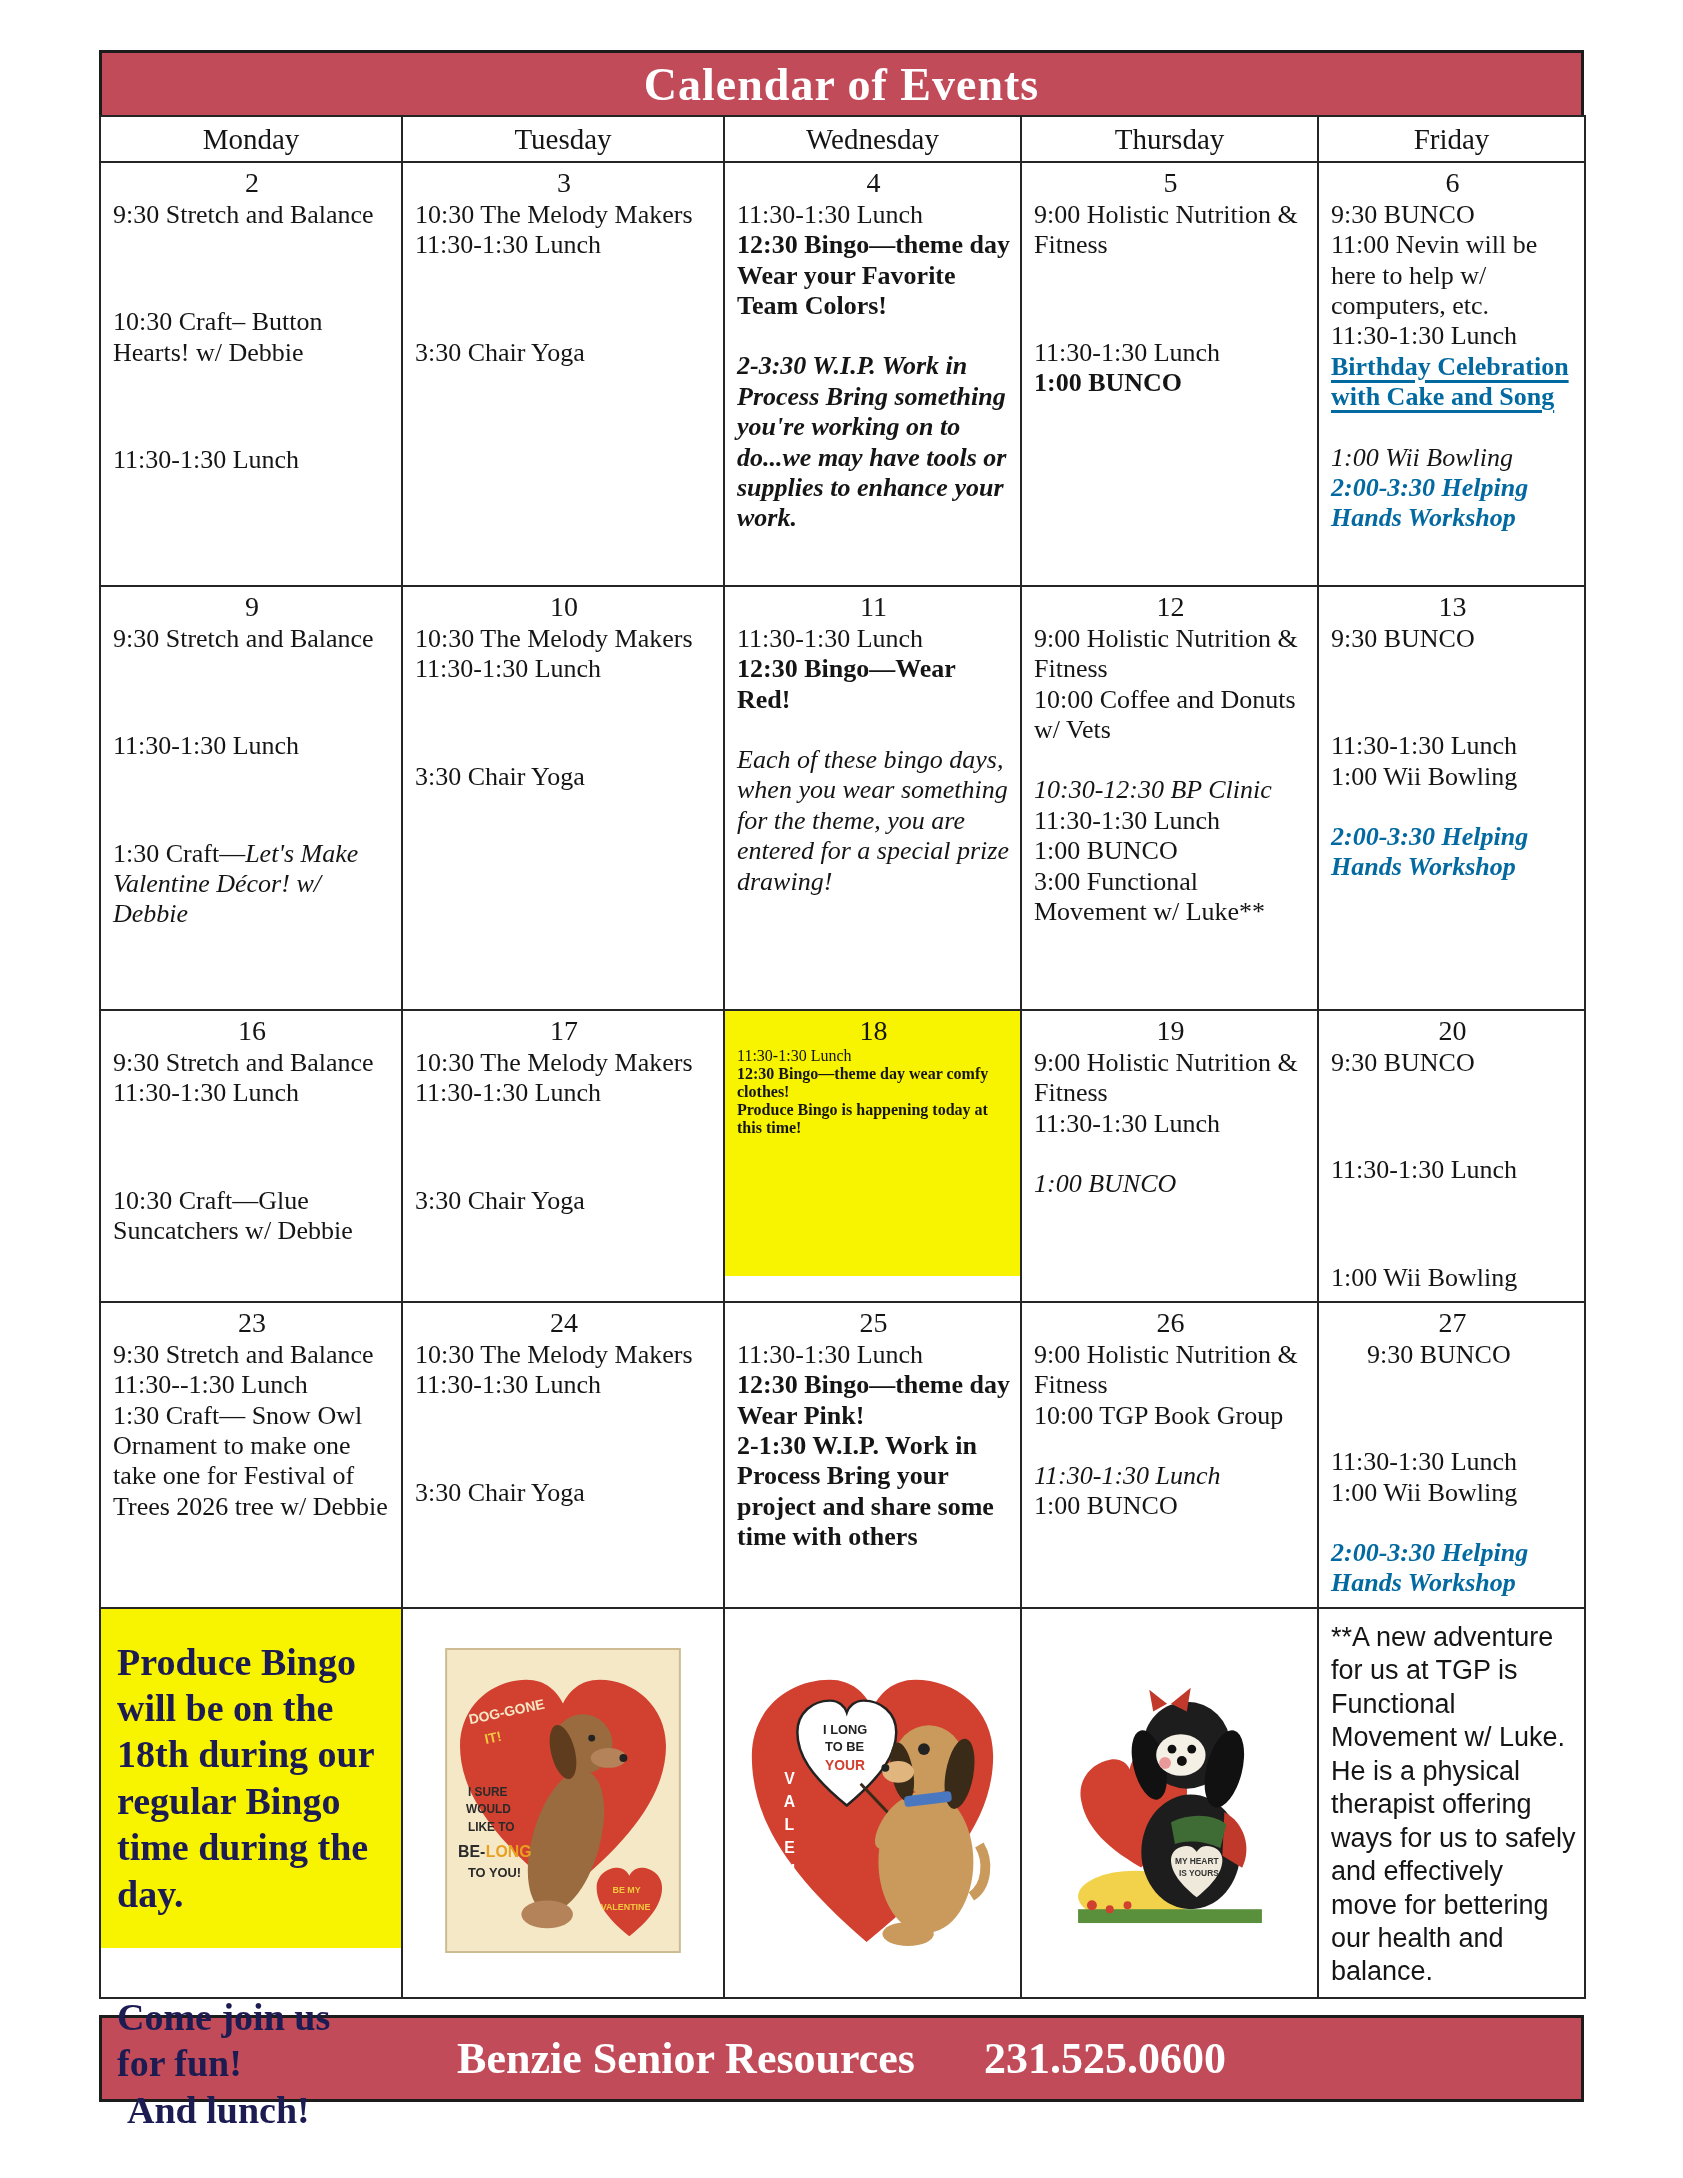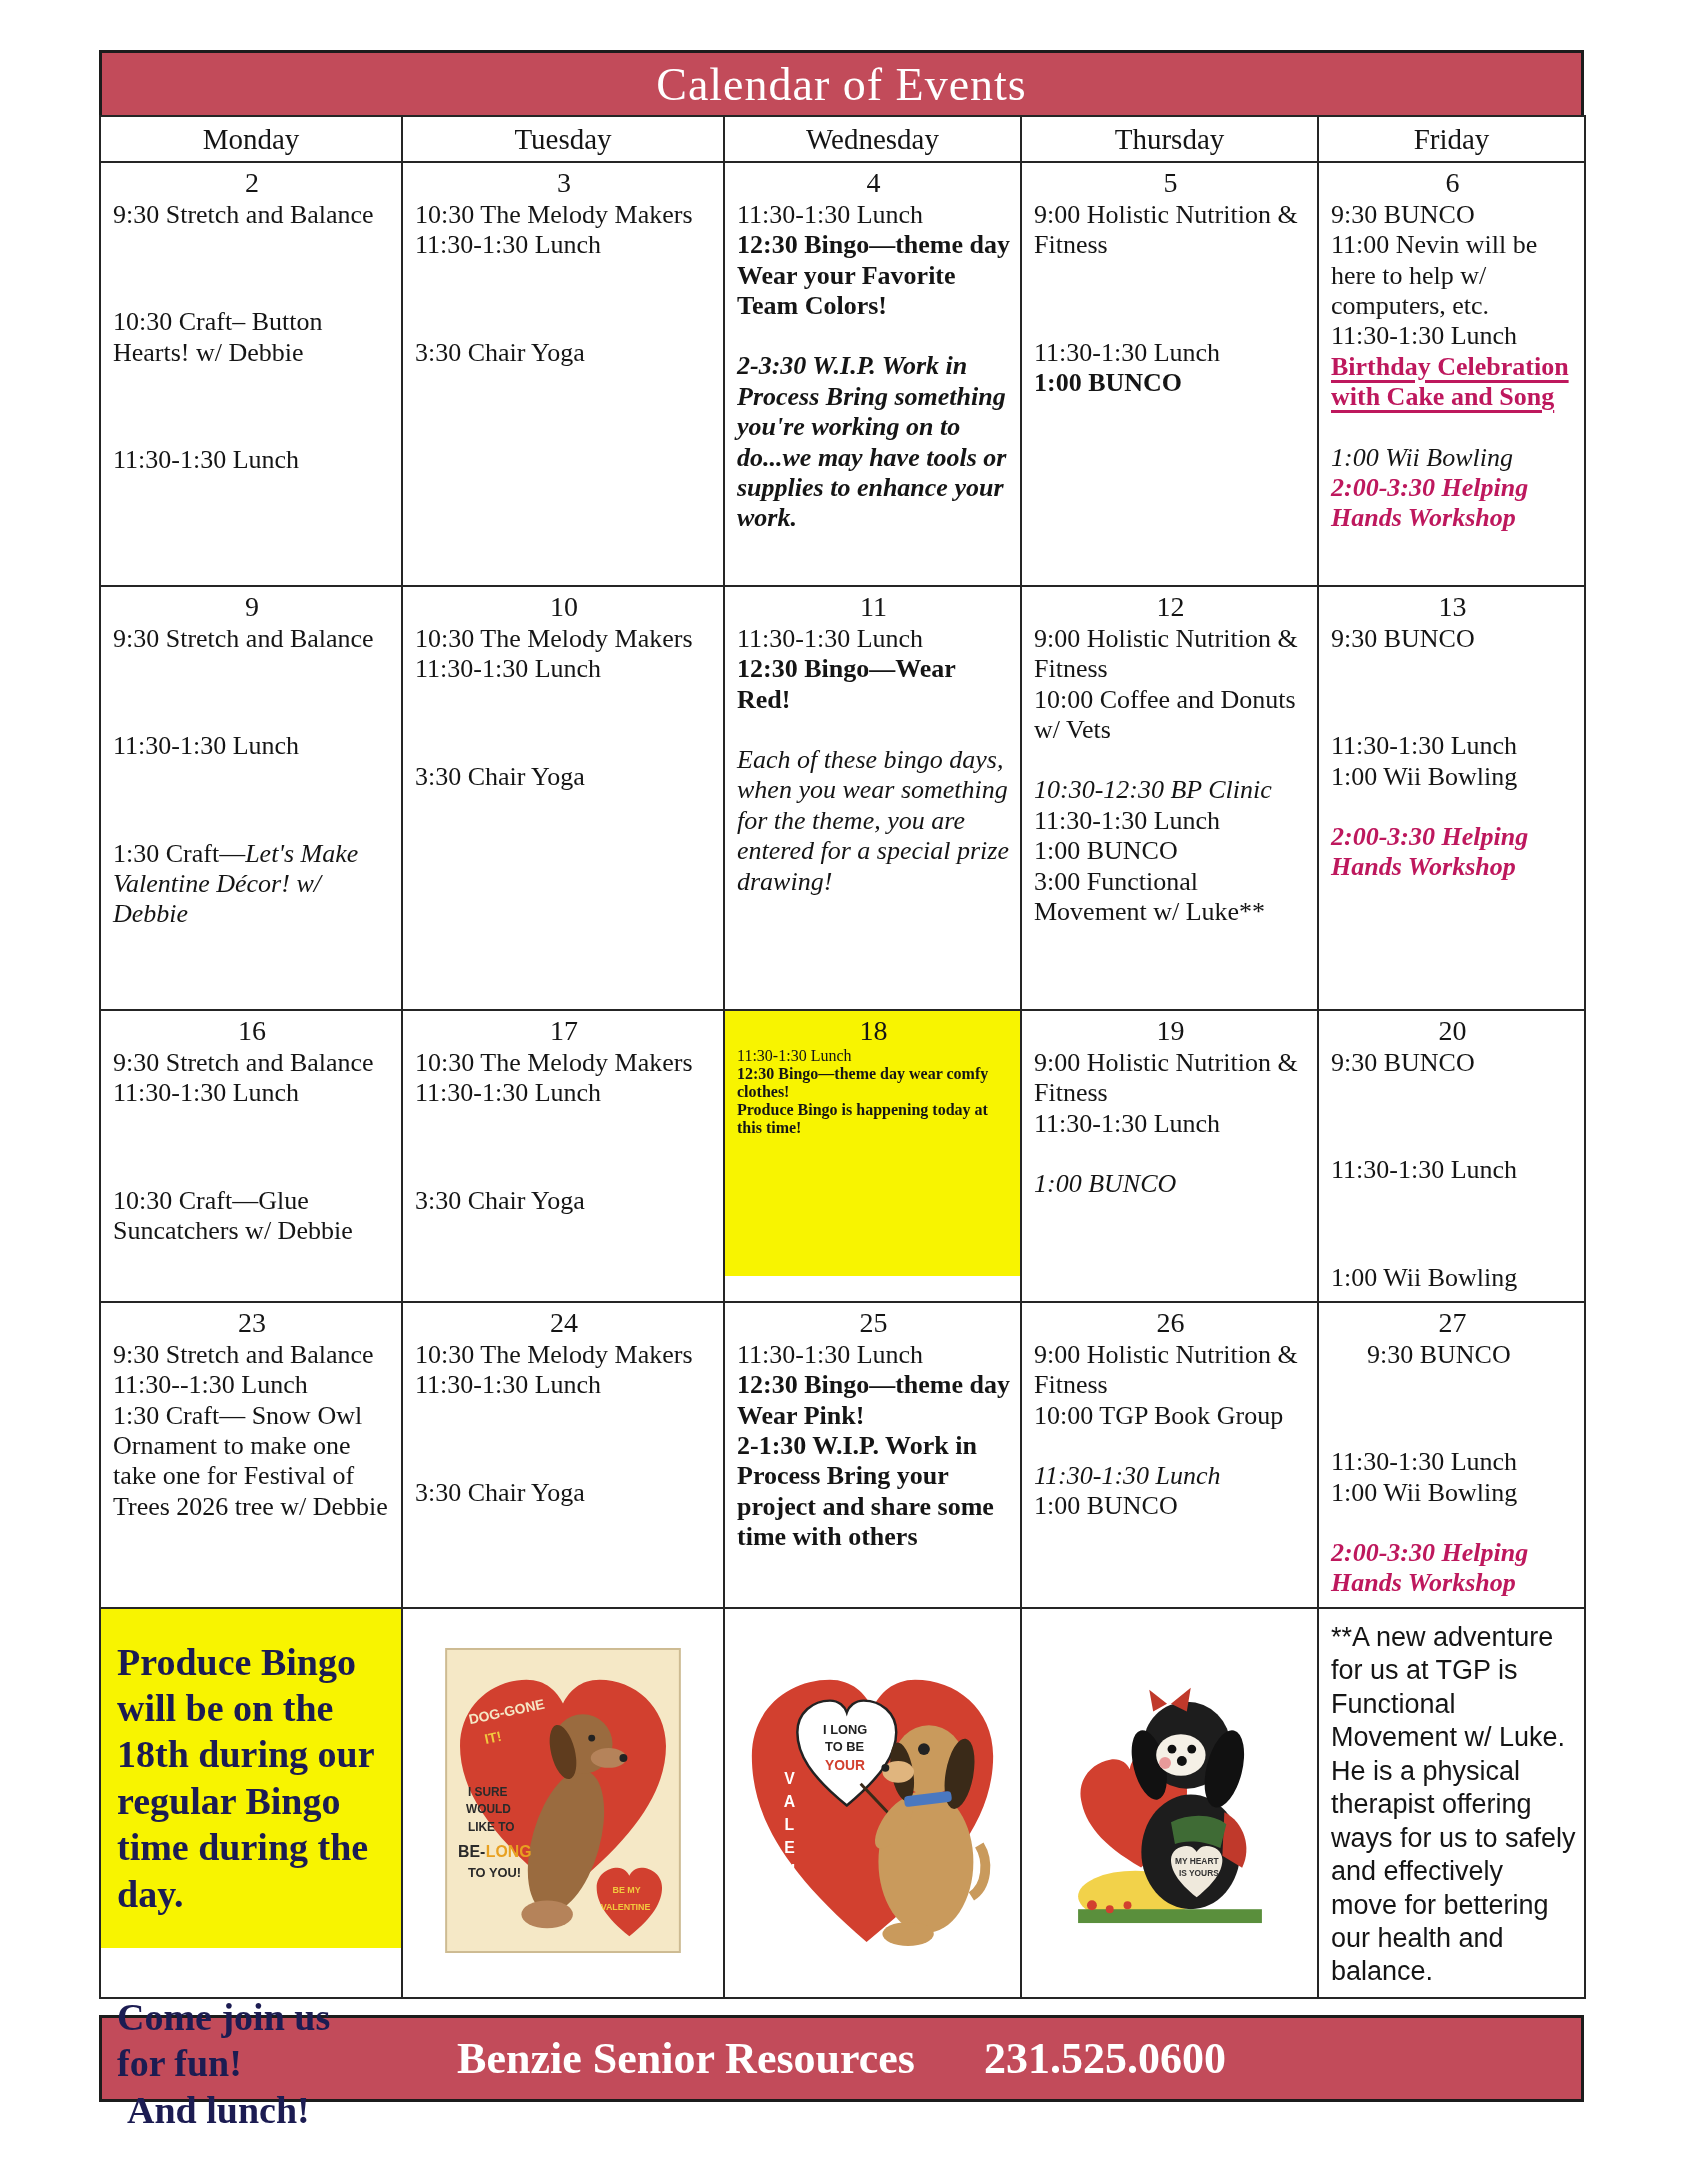--- a/index.html
+++ b/index.html
@@ -3,31 +3,31 @@
 <meta charset="utf-8">
 <style>
   html,body{margin:0;padding:0;background:#e9e9e9;}
   .page{position:relative;width:1683px;height:2178px;background:#ffffff;
         font-family:"Liberation Serif","DejaVu Serif",serif;color:#151515;overflow:hidden;}
   .sheet{position:absolute;left:99px;top:50px;width:1485px;}
   *{box-sizing:border-box;}
 
   .banner{height:65px;background:#c24b5a;border:3px solid #1c1c1c;border-bottom:none;
           display:flex;align-items:center;justify-content:center;}
-  .banner .ttl{color:#ffffff;font-size:46px;font-weight:normal;letter-spacing:1px;}
+  .banner .ttl{color:#ffffff;font-size:46px;font-weight:bold;letter-spacing:1px;}
 
   table.cal{border-collapse:collapse;table-layout:fixed;width:1485px;}
   table.cal th, table.cal td{border:2px solid #252525;}
   th.dayh{font-weight:normal;font-size:29px;height:46px;background:#fff;}
   td.cell{vertical-align:top;padding:4px 10px 8px 12px;font-size:26px;line-height:1.17;background:#fff;}
   .date{text-align:center;font-size:28px;}
   .ln{margin:0;}
   .b{font-weight:bold;}
   .it{font-style:italic;}
-  .red{color:#be185d;}
+  .red{color:#0369a1;}
   .ul{text-decoration:underline;text-decoration-thickness:3px;text-underline-offset:5px;}
   .g1{margin-top:30px;font-style:italic;}
   .g2{margin-top:77px;}
   .ctr{padding-left:36px;}
 
   td.p0{padding:0;vertical-align:top;}
   .hl-box{background:#f8f400;height:265px;padding:4px 10px 6px 12px;}
   .promo-box{background:#f8f400;height:339px;padding:30px 14px 10px 16px;
              font-weight:bold;color:#1c1c52;font-size:38px;line-height:1.22;}
   .promo-box .ind{padding-left:10px;}

